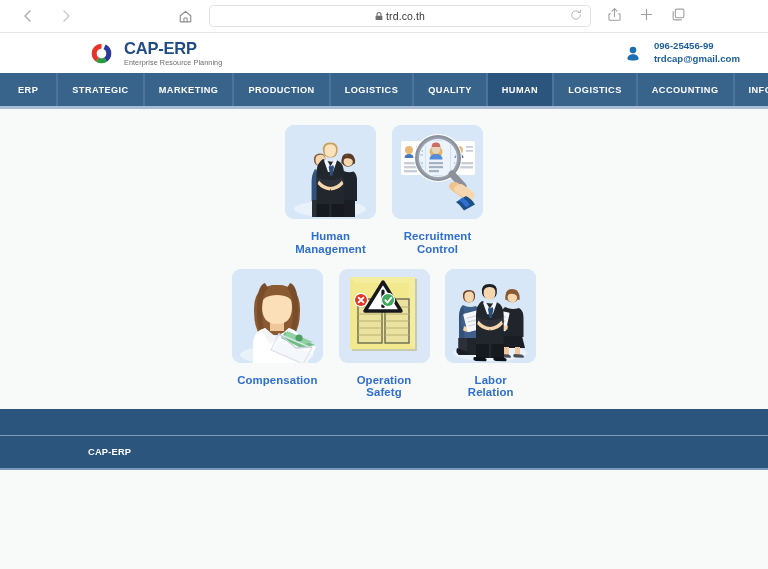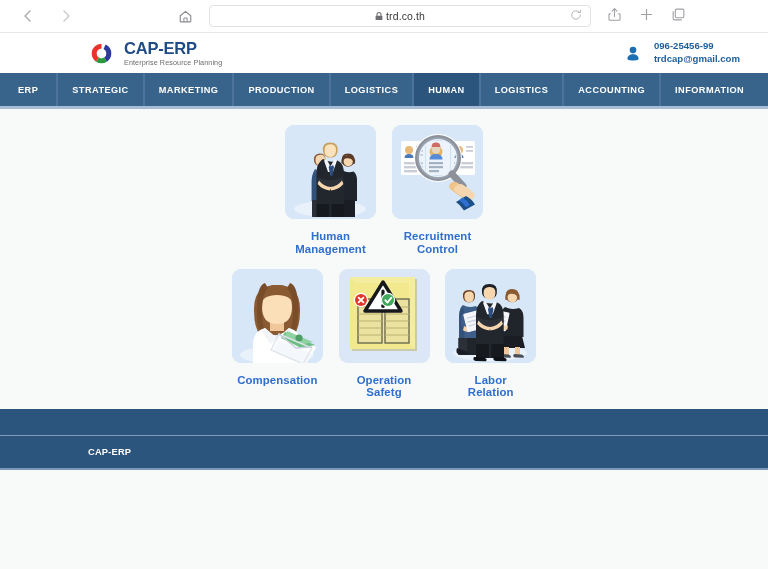--- a/index.html
+++ b/index.html
@@ -252,20 +252,23 @@
       <span>STRATEGIC</span>
     </div>
   <div class="nav-item">
       <span>MARKETING</span>
     </div>
   <div class="nav-item">
       <span>PRODUCTION</span>
     </div>
   <div class="nav-item">
       <span>LOGISTICS</span>
+    </div>
+  <div class="nav-item">
+      <span>QUALITY</span>
     </div>
   <div class="nav-item active">
       <span>HUMAN</span>
     </div>
   <div class="nav-item">
       <span>LOGISTICS</span>
     </div>
   <div class="nav-item">
       <span>ACCOUNTING</span>
     </div>

